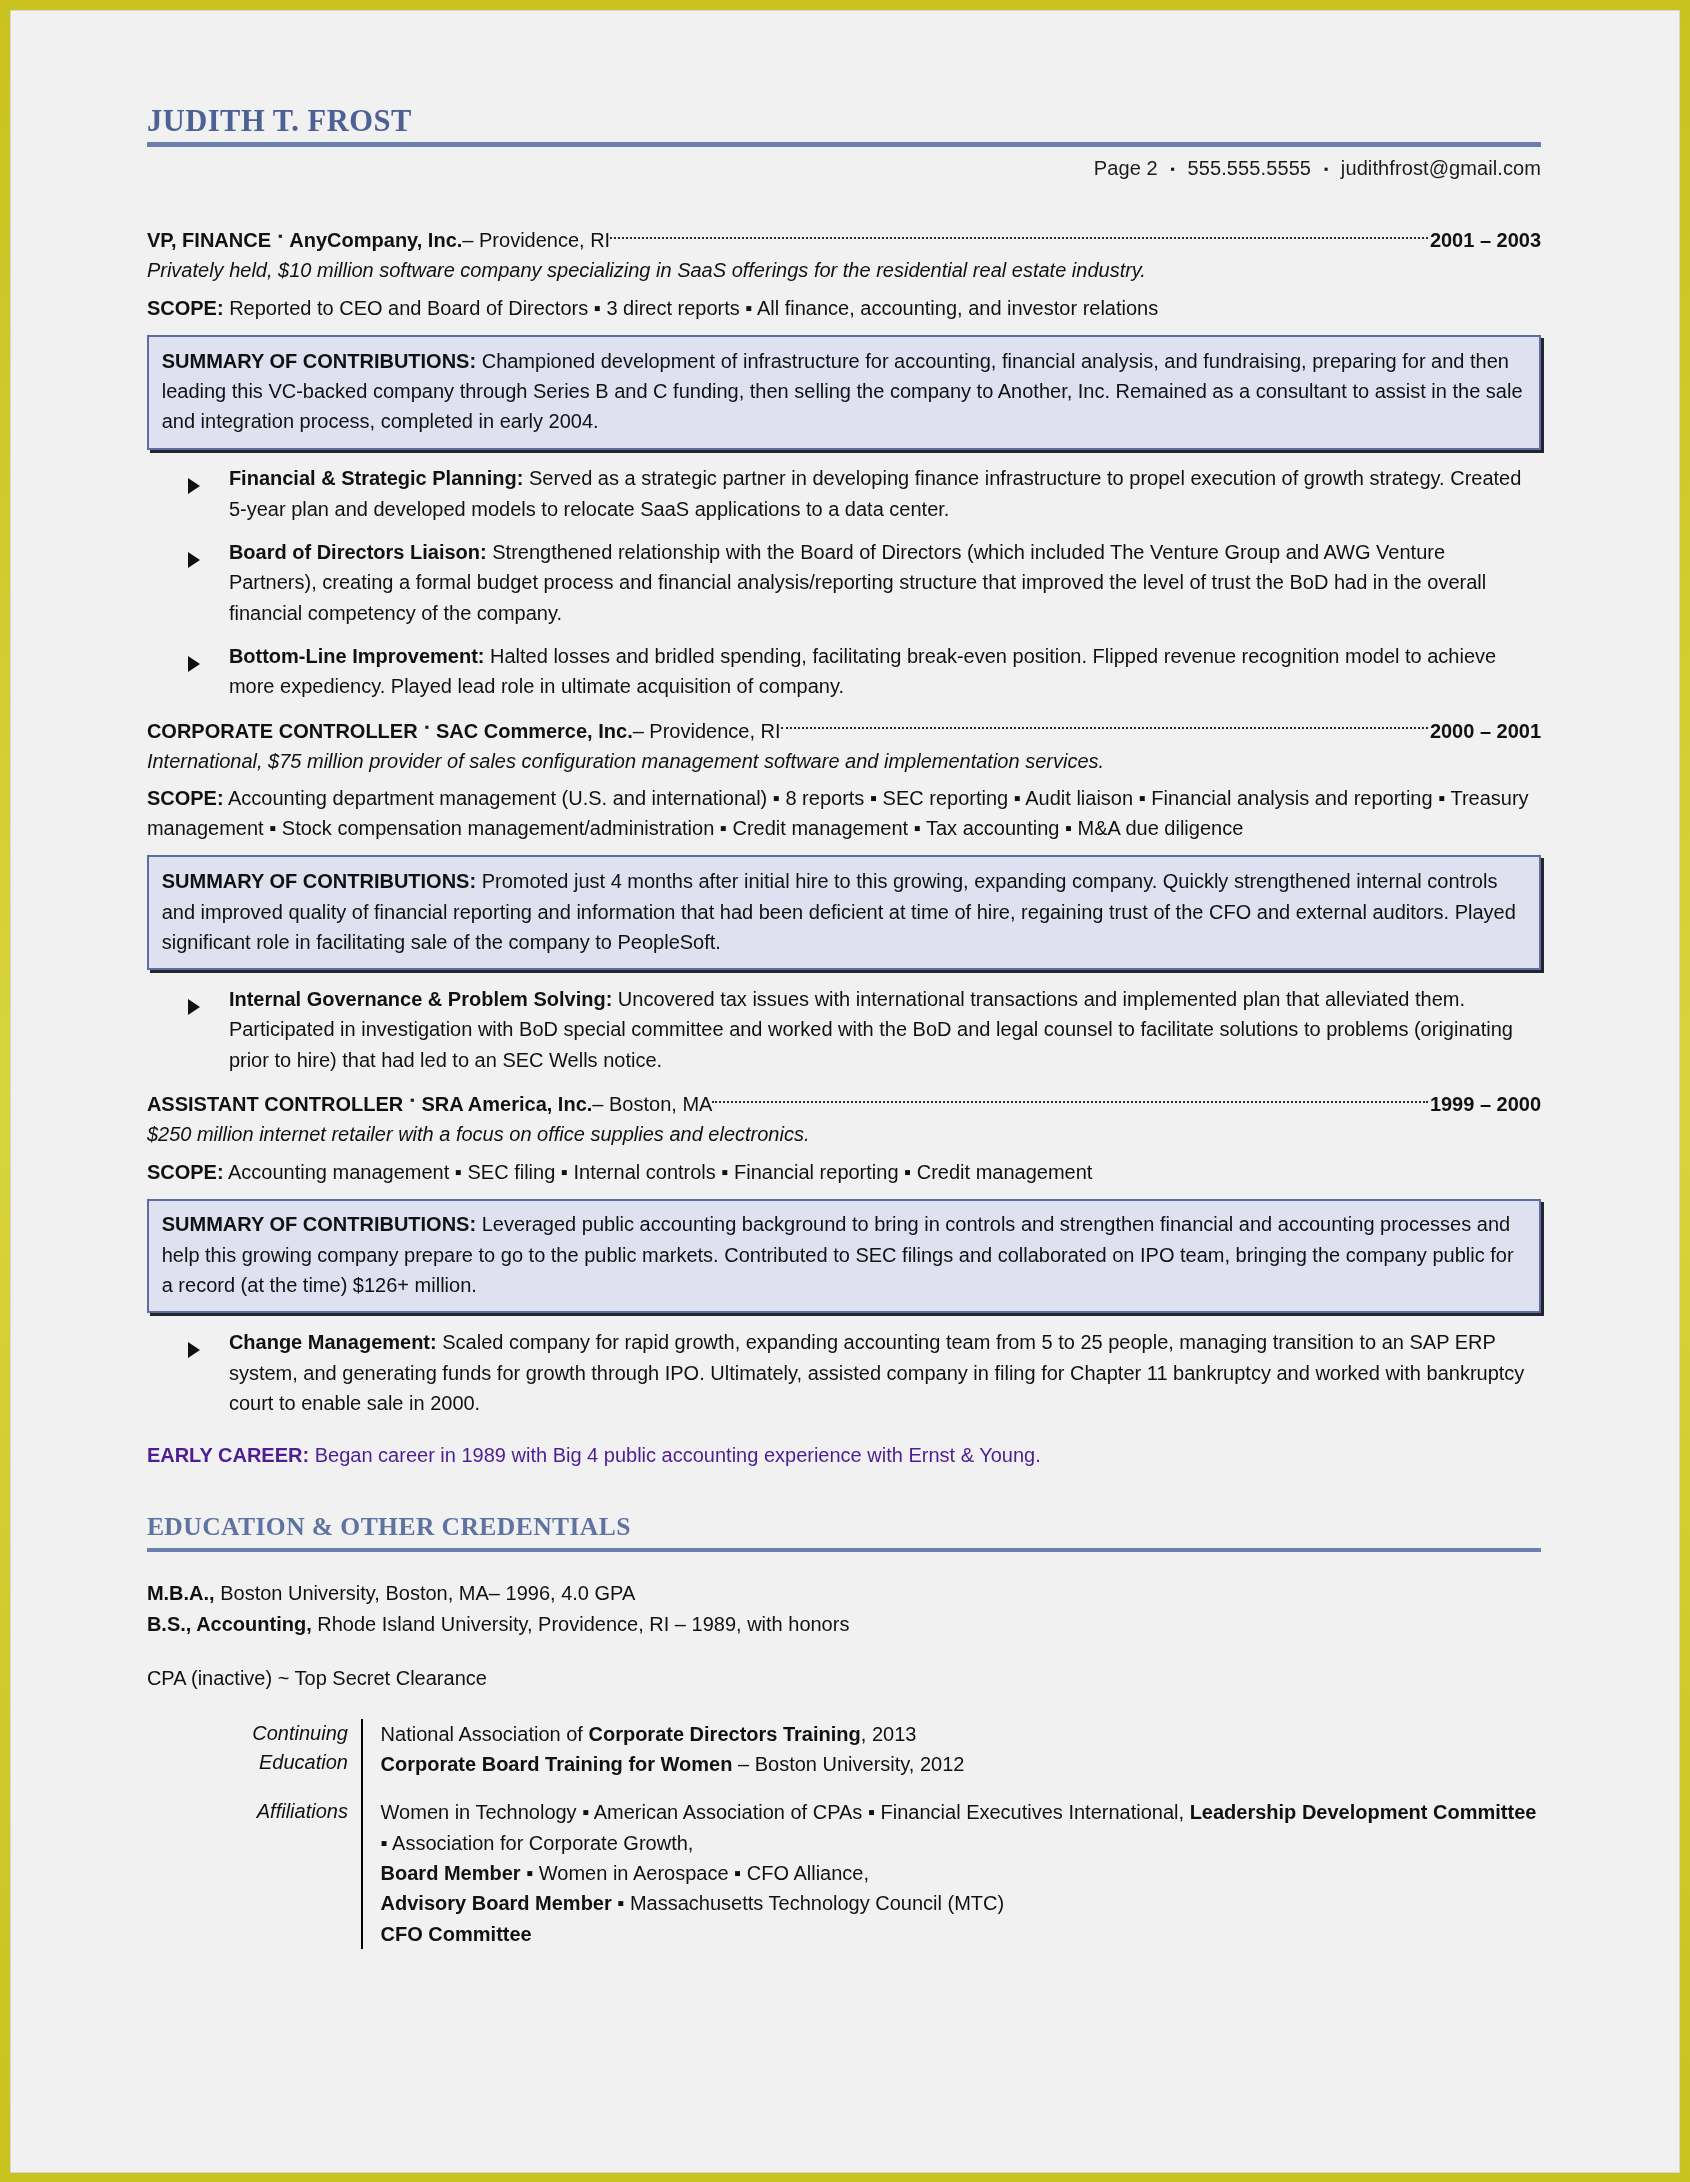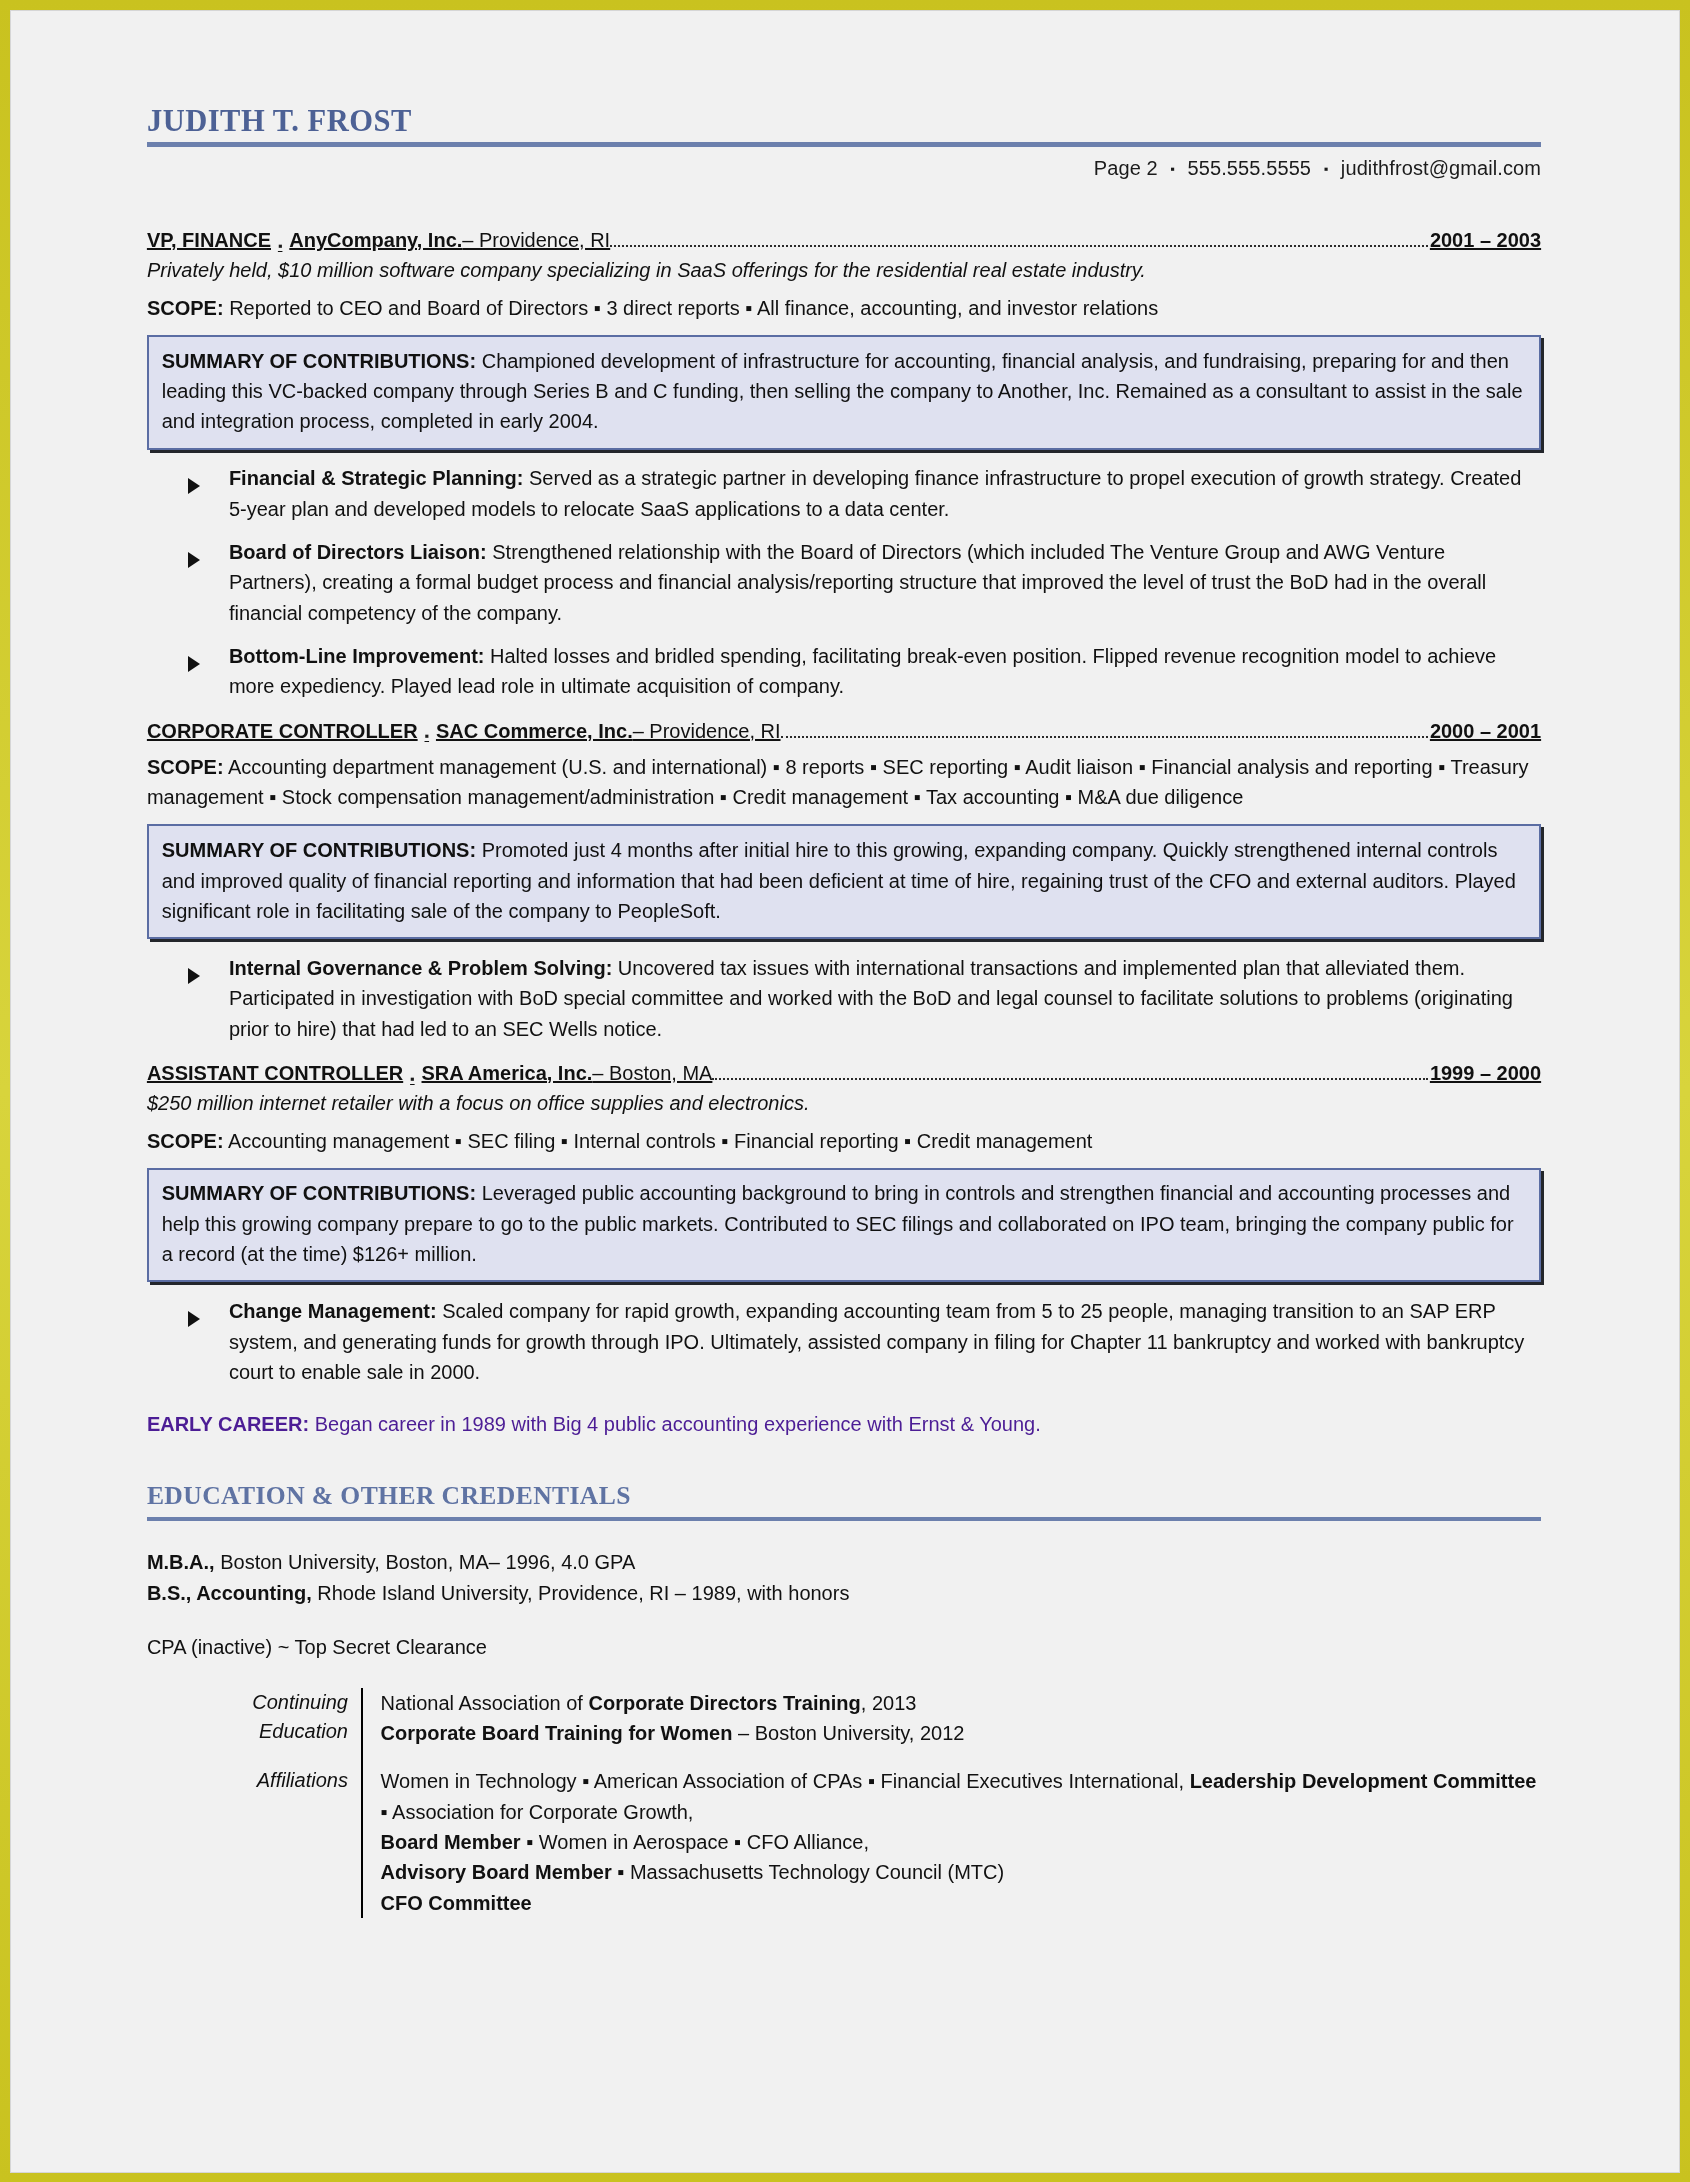--- a/index.html
+++ b/index.html
@@ -47,24 +47,23 @@
     font-size:20px;
     color:#1b1b1b;
     letter-spacing:0.1px;
     margin-bottom:47px;
   }
   .sq{display:inline-block;font-size:12.8px;vertical-align:2px;padding:0 6.9px;color:#1b1b1b;}
 
   
   .job{margin-bottom:2px;}
   .job-title-row{
-    display:flex;align-items:flex-end;
+    display:flex;
     font-size:20px;line-height:1.35;color:#111;
     white-space:nowrap;
-    text-decoration:underline;
   }
   .job-title-row .jt{font-weight:700;}
   .job-title-row .co{font-weight:700;}
   .job-title-row .loc{font-weight:400;}
   .leader{
     flex:1 1 auto;
     border-bottom:2px dotted #2a2a2a;
     margin:0 0 6.9px 0;
     height:9.9px;
     min-width:19.7px;
@@ -219,20 +218,21 @@
           </div>
           <div class="job">
             <div class="job-title-row">
               <span class="jt">CORPORATE CONTROLLER</span>
               <span class="sq">▪</span>
               <span class="co">SAC Commerce, Inc.</span>
               <span class="loc"> – Providence, RI</span>
               <span class="leader"></span>
               <span class="job-dates">2000 – 2001</span>
             </div>
+            <div class="job-sub">International, $75 million provider of sales configuration management software and implementation services.</div>
             <div class="scope"><b>SCOPE:</b><span> Accounting department management (U.S. and international) ▪  8 reports ▪  SEC reporting ▪  Audit liaison ▪ Financial analysis and reporting ▪  Treasury management ▪  Stock compensation management/administration ▪  Credit management ▪  Tax accounting ▪  M&amp;A due diligence</span></div>
             <div class="summary-box"><b>SUMMARY OF CONTRIBUTIONS:</b><span>  Promoted just 4 months after initial hire to this growing, expanding company. Quickly strengthened internal controls and improved quality of financial reporting and information that had been deficient at time of hire, regaining trust of the CFO and external auditors.  Played significant role in facilitating sale of the company to PeopleSoft.</span></div>
             <div class="bullets">
               <div class="bullet">
                 <div class="tri"><span class="tri-glyph"></span></div>
                 <div class="btxt"><b>Internal Governance &amp; Problem Solving:</b><span> Uncovered tax issues with international transactions and implemented plan that alleviated them. Participated in investigation with BoD special committee and worked with the BoD and legal counsel to facilitate solutions to problems (originating prior to hire) that had led to an SEC Wells notice.</span></div>
               </div>
             </div>
           </div>
           <div class="job">

